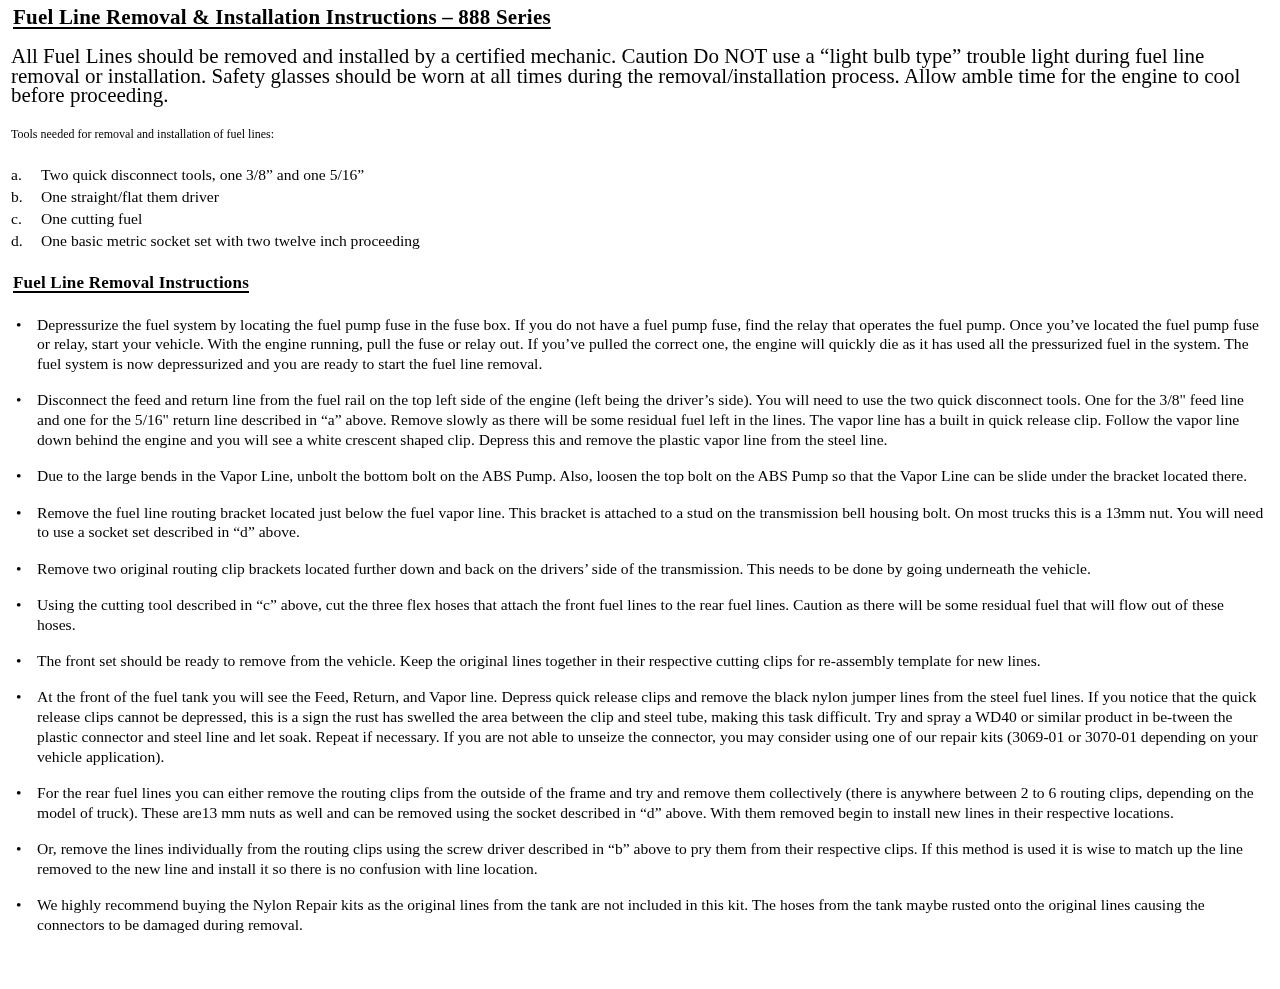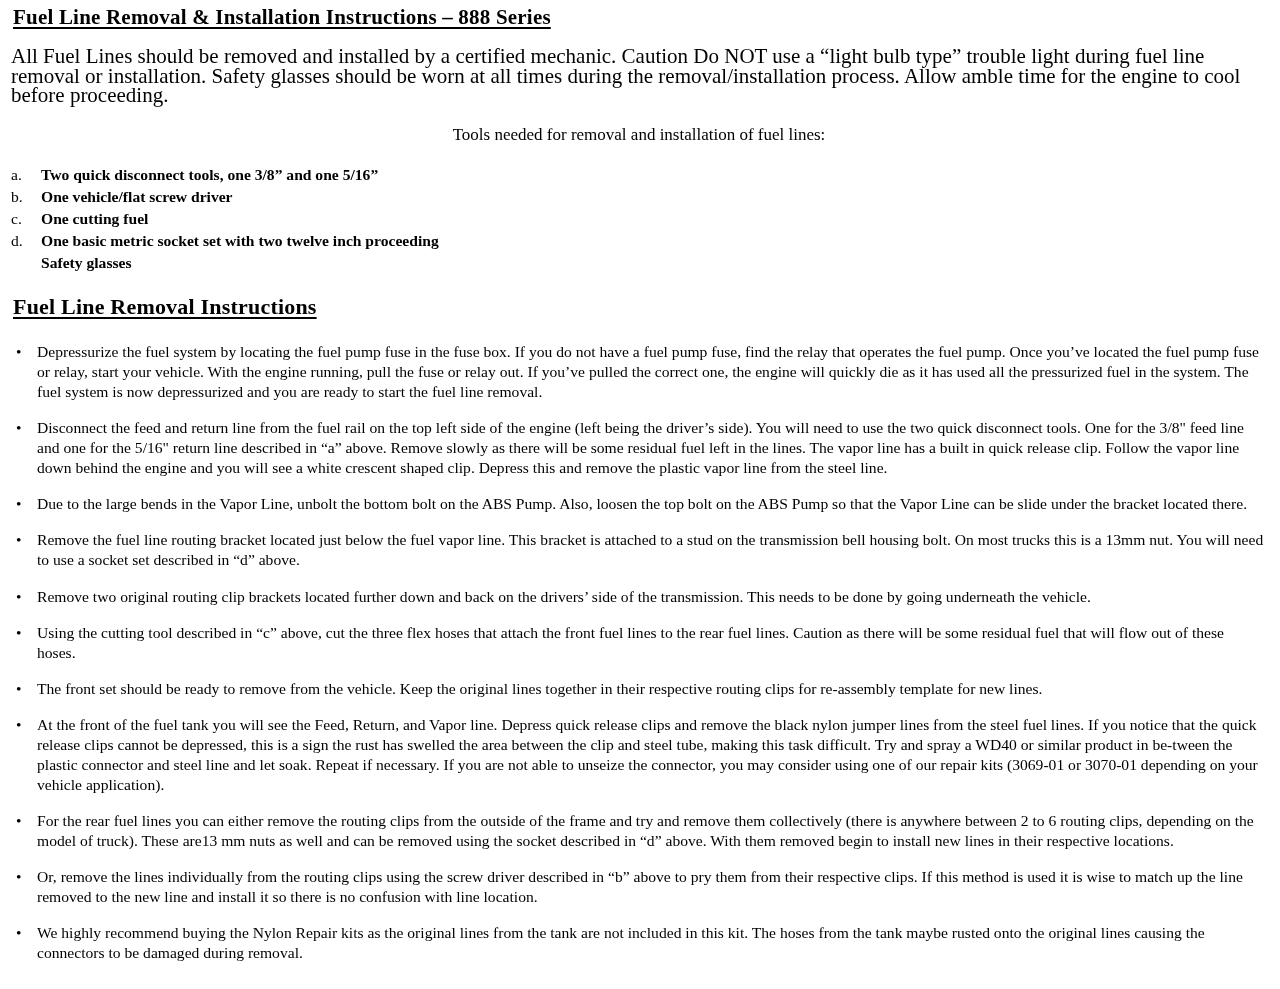--- a/index.html
+++ b/index.html
@@ -28,43 +28,41 @@
     text-underline-offset: 3px;
     margin: 2px 0 0 2px;
     letter-spacing: 0.2px;
   }
   .intro {
     font-size: 21px;
     line-height: 19.6px;
     margin: 17px 2px 0 0;
   }
   .tools-heading {
-    font-size: 17px;
+    font-size: 12px;
     line-height: 19.6px;
     margin: 19px 0 0 0;
-    text-align: center;
   }
   .tools-list {
     margin: 20px 0 0 0;
   }
   .tool-row {
     display: flex;
     font-size: 15.6px;
     line-height: 21.8px;
   }
   .tool-marker {
     flex: 0 0 30px;
     width: 30px;
   }
   .tool-text {
     flex: 1;
-    font-weight: bold;
   }
   .section-title {
-    font-size: 22px;
+    font-size: 17px;
     font-weight: 700;
     text-decoration: underline;
     text-decoration-thickness: 2px;
     text-underline-offset: 3px;
     margin: 21px 0 0 2px;
     letter-spacing: 0.2px;
   }
   .bullet-list {
     margin: 22px 0 0 0;
   }
@@ -96,33 +94,29 @@
 
   <p class="tools-heading">Tools needed for removal and installation of fuel lines:</p>
 
   <div class="tools-list">
     <div class="tool-row">
       <span class="tool-marker">a.</span>
       <span class="tool-text">Two quick disconnect tools, one 3/8” and one 5/16”</span>
     </div>
     <div class="tool-row">
       <span class="tool-marker">b.</span>
-      <span class="tool-text">One vehicle/flat screw driver</span>
+      <span class="tool-text">One straight/flat them driver</span>
     </div>
     <div class="tool-row">
       <span class="tool-marker">c.</span>
       <span class="tool-text">One cutting fuel</span>
     </div>
     <div class="tool-row">
       <span class="tool-marker">d.</span>
       <span class="tool-text">One basic metric socket set with two twelve inch proceeding</span>
-    </div>
-    <div class="tool-row">
-      <span class="tool-marker"></span>
-      <span class="tool-text">Safety glasses</span>
     </div>
   </div>
 
   <div class="section-title">Fuel Line Removal Instructions</div>
 
   <div class="bullet-list">
     <div class="bullet-row">
       <span class="bullet-marker">•</span>
       <span class="bullet-text">Depressurize the fuel system by locating the fuel pump fuse in the fuse box. If you do not have a fuel pump fuse, find the relay that operates the fuel pump. Once you’ve located the fuel pump fuse or relay, start your vehicle. With the engine running, pull the fuse or relay out. If you’ve pulled the correct one, the engine will quickly die as it has used all the pressurized fuel in the system. The fuel system is now depressurized and you are ready to start the fuel line removal.</span>
     </div>
@@ -141,21 +135,21 @@
     <div class="bullet-row">
       <span class="bullet-marker">•</span>
       <span class="bullet-text">Remove two original routing clip brackets located further down and back on the drivers’ side of the transmission. This needs to be done by going underneath the vehicle.</span>
     </div>
     <div class="bullet-row">
       <span class="bullet-marker">•</span>
       <span class="bullet-text">Using the cutting tool described in “c” above, cut the three flex hoses that attach the front fuel lines to the rear fuel lines. Caution as there will be some residual fuel that will flow out of these hoses.</span>
     </div>
     <div class="bullet-row">
       <span class="bullet-marker">•</span>
-      <span class="bullet-text">The front set should be ready to remove from the vehicle. Keep the original lines together in their respective routing clips for re-assembly template for new lines.</span>
+      <span class="bullet-text">The front set should be ready to remove from the vehicle. Keep the original lines together in their respective cutting clips for re-assembly template for new lines.</span>
     </div>
     <div class="bullet-row">
       <span class="bullet-marker">•</span>
       <span class="bullet-text">At the front of the fuel tank you will see the Feed, Return, and Vapor line. Depress quick release clips and remove the black nylon jumper lines from the steel fuel lines. If you notice that the quick release clips cannot be depressed, this is a sign the rust has swelled the area between the clip and steel tube, making this task difficult. Try and spray a WD40 or similar product in be-tween the plastic connector and steel line and let soak. Repeat if necessary. If you are not able to unseize the connector, you may consider using one of our repair kits (3069-01 or 3070-01 depending on your vehicle application).</span>
     </div>
     <div class="bullet-row">
       <span class="bullet-marker">•</span>
       <span class="bullet-text">For the rear fuel lines you can either remove the routing clips from the outside of the frame and try and remove them collectively (there is anywhere between 2 to 6 routing clips, depending on the model of truck). These are13 mm nuts as well and can be removed using the socket described in “d” above. With them removed begin to install new lines in their respective locations.</span>
     </div>
     <div class="bullet-row">

